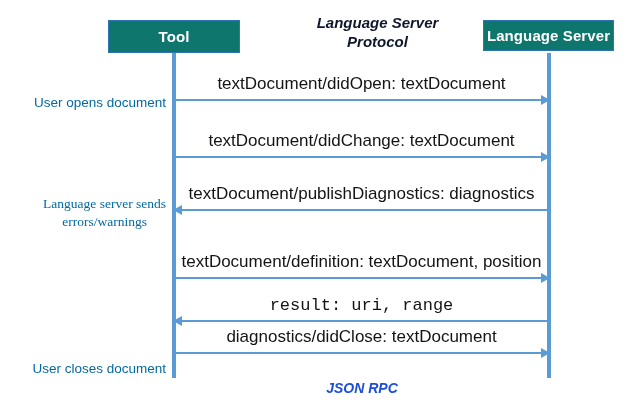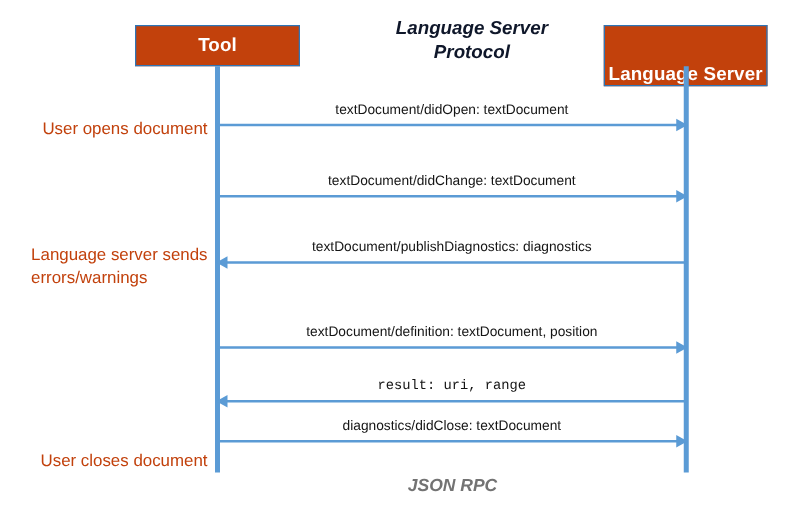--- a/index.html
+++ b/index.html
@@ -13,43 +13,42 @@
     height: 417px;
     background: #ffffff;
     font-family: "Liberation Sans", sans-serif;
     overflow: hidden;
   }
 
   
   .participant-box {
     position: absolute;
     box-sizing: border-box;
-    background: #c2410c;
+    background: #0f766e;
     border: 1px solid #2E75B6;
     display: flex;
     align-items: center;
     justify-content: center;
     color: #ffffff;
     font-weight: bold;
     font-size: 15px;
     letter-spacing: 0.1px;
     white-space: nowrap;
   }
   #box-tool {
     left: 108px;
     top: 20px;
     width: 132px;
     height: 33px;
   }
   #box-server {
     left: 483px;
     top: 20px;
     width: 131px;
-    height: 49px;
-    align-items: flex-end;
+    height: 31px;
   }
 
   
   #diagram-title {
     position: absolute;
     left: 290px;
     top: 13px;
     width: 175px;
     text-align: center;
     font-weight: bold;
@@ -62,42 +61,42 @@
   
   #diagram-footer {
     position: absolute;
     left: 262px;
     top: 380px;
     width: 200px;
     text-align: center;
     font-weight: bold;
     font-style: italic;
     font-size: 14px;
-    color: #737373;
+    color: #1d4ed8;
   }
 
   
   .lifeline {
     position: absolute;
     width: 4px;
     background: #5B9BD5;
     top: 53px;
     height: 325px;
   }
   #lifeline-tool { left: 172px; }
   #lifeline-server { left: 547px; }
 
   
   .step-label {
     position: absolute;
     right: 468px;          
-    text-align: left;
+    text-align: center;
     font-size: 13.5px;
     line-height: 18px;
-    color: #c2410c;
+    color: #0369a1;
     white-space: pre-line;
   }
 
   
   .message {
     position: absolute;
     left: 174px;
     width: 375px;
     height: 2px;
   }
@@ -124,21 +123,21 @@
   .message.to-left .head {
     left: -1px;
     border-right: 9px solid #5B9BD5;
   }
   .message .caption {
     position: absolute;
     left: 0;
     width: 100%;
     bottom: 7px;
     text-align: center;
-    font-size: 11px;
+    font-size: 17px;
     color: #141414;
     white-space: nowrap;
   }
 </style>
 </head>
 <body>
 
 <div id="canvas">
 
   <div id="box-tool" class="participant-box">
@@ -149,21 +148,21 @@
     <span>Language Server</span>
   </div>
 
   <div id="diagram-title">Language Server
 Protocol</div>
 
   <div id="lifeline-tool" class="lifeline"></div>
   <div id="lifeline-server" class="lifeline"></div>
 
   <div class="step-label" style="top:94px;">User opens document</div>
-  <div class="step-label" style="top:195px;">Language server sends
+  <div class="step-label" style="top:195px;font-family:Liberation Serif, serif;">Language server sends
 errors/warnings</div>
   <div class="step-label" style="top:360px;">User closes document</div>
 
   <div class="message to-right" style="top:99px;">
     <div class="caption">textDocument/didOpen: textDocument</div>
     <div class="line"></div>
     <div class="head"></div>
   </div>
 
   <div class="message to-right" style="top:156px;">

